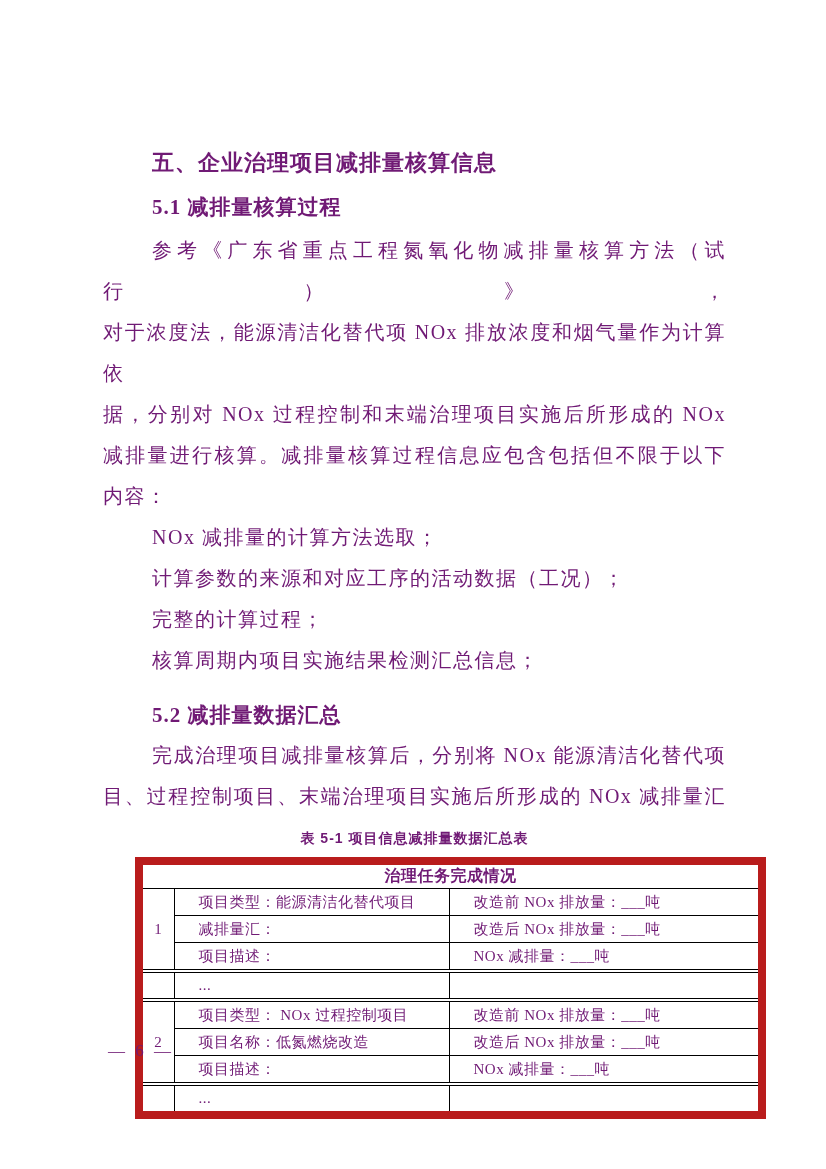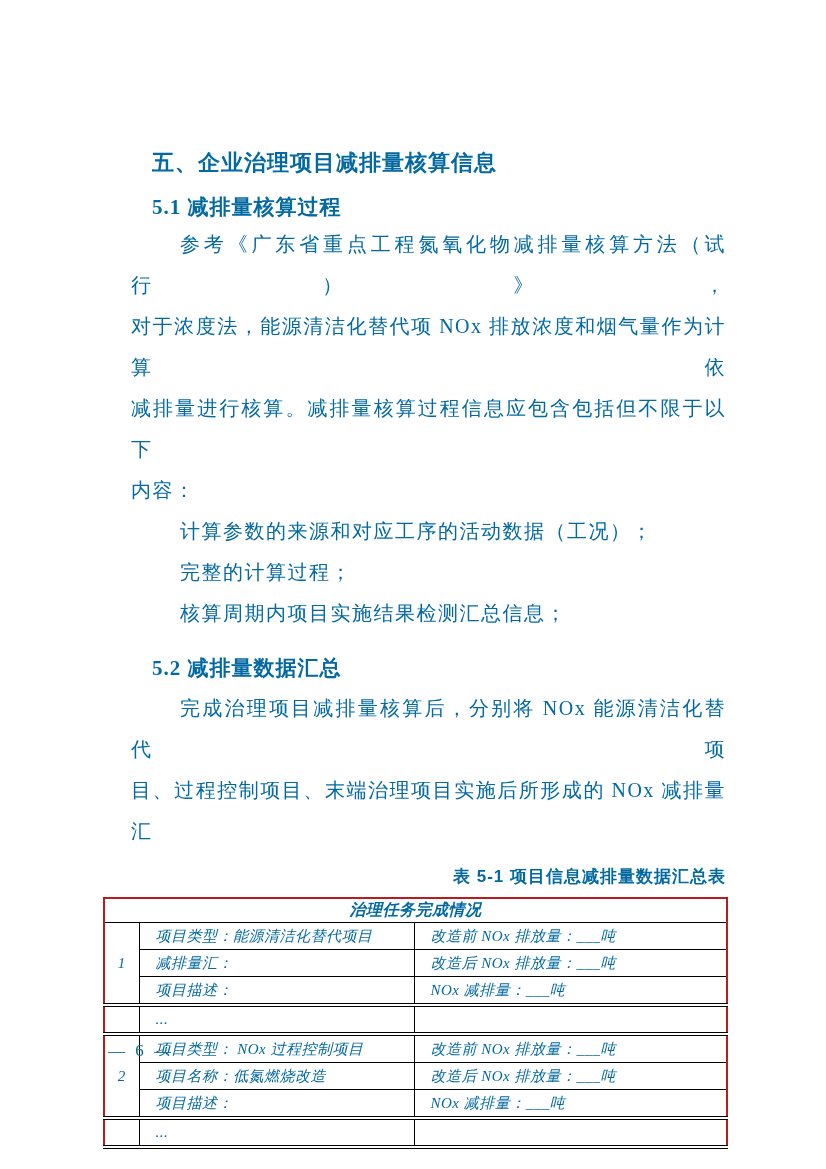--- a/index.html
+++ b/index.html
@@ -1,48 +1,48 @@
 <!DOCTYPE html>
 <html><head>
 <meta charset="utf-8">
 <style>
   html,body { margin:0; padding:0; background:#ffffff; }
   .page {
     position:relative; width:826px; height:1169px; background:#ffffff;
-    color:#0369a1; font-family:"Liberation Serif", serif; overflow:hidden;
+    color:#701a75; font-family:"Liberation Serif", serif; overflow:hidden;
   }
   .content { position:absolute; left:103px; top:148px; width:623px; }
   .h1 {
     font-family:"Liberation Sans", sans-serif; font-weight:bold;
     font-size:22px; line-height:30px; margin:0 0 14px 49px; letter-spacing:1px;
   }
   .h2 {
     font-weight:bold; font-size:21px; line-height:30px;
-    margin:0 0 2px 49px; letter-spacing:1px;
+    margin:0 0 8px 49px; letter-spacing:1px;
   }
   .h3 {
     font-weight:bold; font-size:21px; line-height:32px;
     margin:18px 0 4px 49px; letter-spacing:1px;
   }
   .pline {
     font-size:20px; line-height:41px; letter-spacing:1.5px;
-    text-align:justify; text-justify:inter-character; white-space:nowrap;margin-left:28px;
+    text-align:justify; text-justify:inter-character; white-space:nowrap;
   }
   .pline.just { text-align-last:justify; white-space:normal; }
   .pline.ind  { text-indent:49px; }
   .pline.pad  { padding-left:49px; }
   .caption {
     font-family:"Liberation Sans", sans-serif; font-weight:bold;
-    font-size:17px; text-align:right; margin:13px 0 9px 0; letter-spacing:1px;
+    font-size:14px; text-align:center; margin:13px 0 9px 0; letter-spacing:1px;
   }
   table.sum {
     width:623px; border-collapse:collapse; table-layout:fixed;
-    border:2px solid #b91c1c; font-size:15px; font-style:italic; letter-spacing:0.5px;
+    border:8px solid #b91c1c; font-size:15px; letter-spacing:0.5px;margin-left:32px;
   }
-  table.sum td { border:1px solid #000; padding:2px 16px; height:22px; vertical-align:middle; }
+  table.sum td { border:1px solid #000; padding:2px 24px; height:22px; vertical-align:middle; }
   table.sum tr.hdr td {
     font-weight:bold; text-align:center; font-size:16px; height:19px; padding:1px 0;
   }
   table.sum td.num { text-align:center; padding:2px 0; }
   table.sum tr.ellip td {
     border-top:4px double #000; border-bottom:4px double #000; height:21px;
   }
   .footer {
     position:absolute; left:108px; top:1041px;
     font-size:17px; letter-spacing:3px;
@@ -52,23 +52,25 @@
 <body>
 
 <div class="page">
   <div class="content">
 
     <div class="h1">五、企业治理项目减排量核算信息</div>
     <div class="h2">5.1 减排量核算过程</div>
 
     <div class="pline just ind">参考《广东省重点工程氮氧化物减排量核算方法（试行）》，</div>
     <div class="pline just">对于浓度法，能源清洁化替代项 NOx 排放浓度和烟气量作为计算依</div>
+    <div class="pline just">据，分别对 NOx 过程控制和末端治理项目实施后所形成的 NOx</div>
     <div class="pline just">减排量进行核算。减排量核算过程信息应包含包括但不限于以下</div>
     <div class="pline">内容：</div>
 
+    <div class="pline pad">NOx 减排量的计算方法选取；</div>
     <div class="pline pad">计算参数的来源和对应工序的活动数据（工况）；</div>
     <div class="pline pad">完整的计算过程；</div>
     <div class="pline pad">核算周期内项目实施结果检测汇总信息；</div>
 
     <div class="h3">5.2 减排量数据汇总</div>
 
     <div class="pline just ind">完成治理项目减排量核算后，分别将 NOx 能源清洁化替代项</div>
     <div class="pline just">目、过程控制项目、末端治理项目实施后所形成的 NOx 减排量汇</div>
 
     <div class="caption">表 5-1 项目信息减排量数据汇总表</div>

